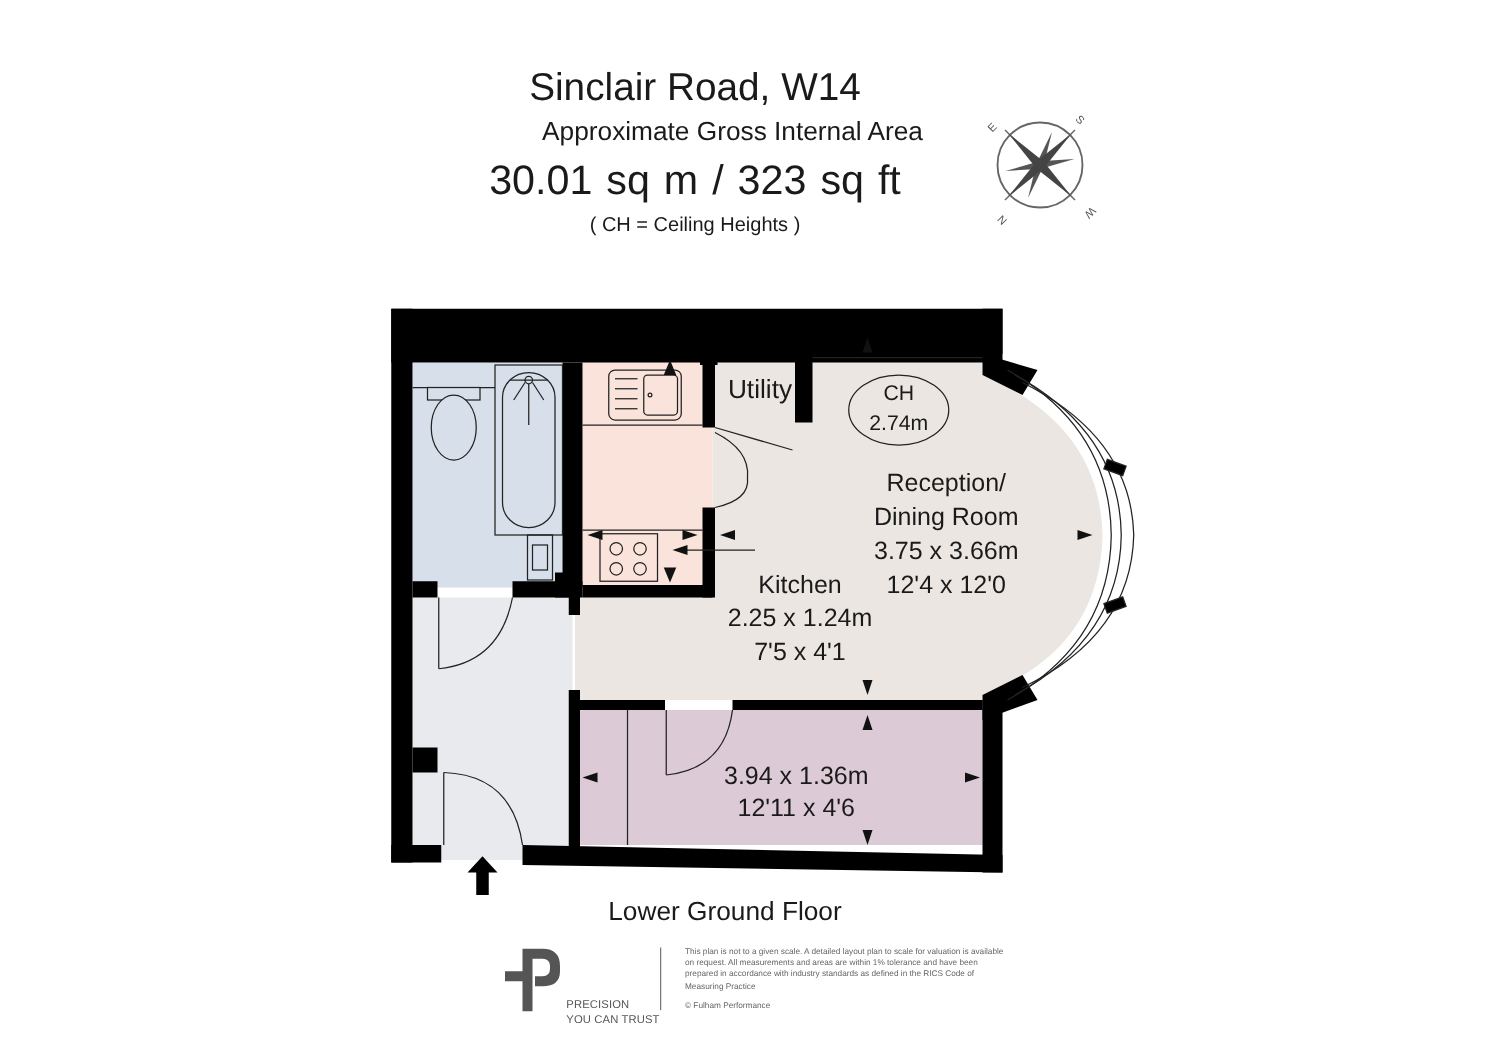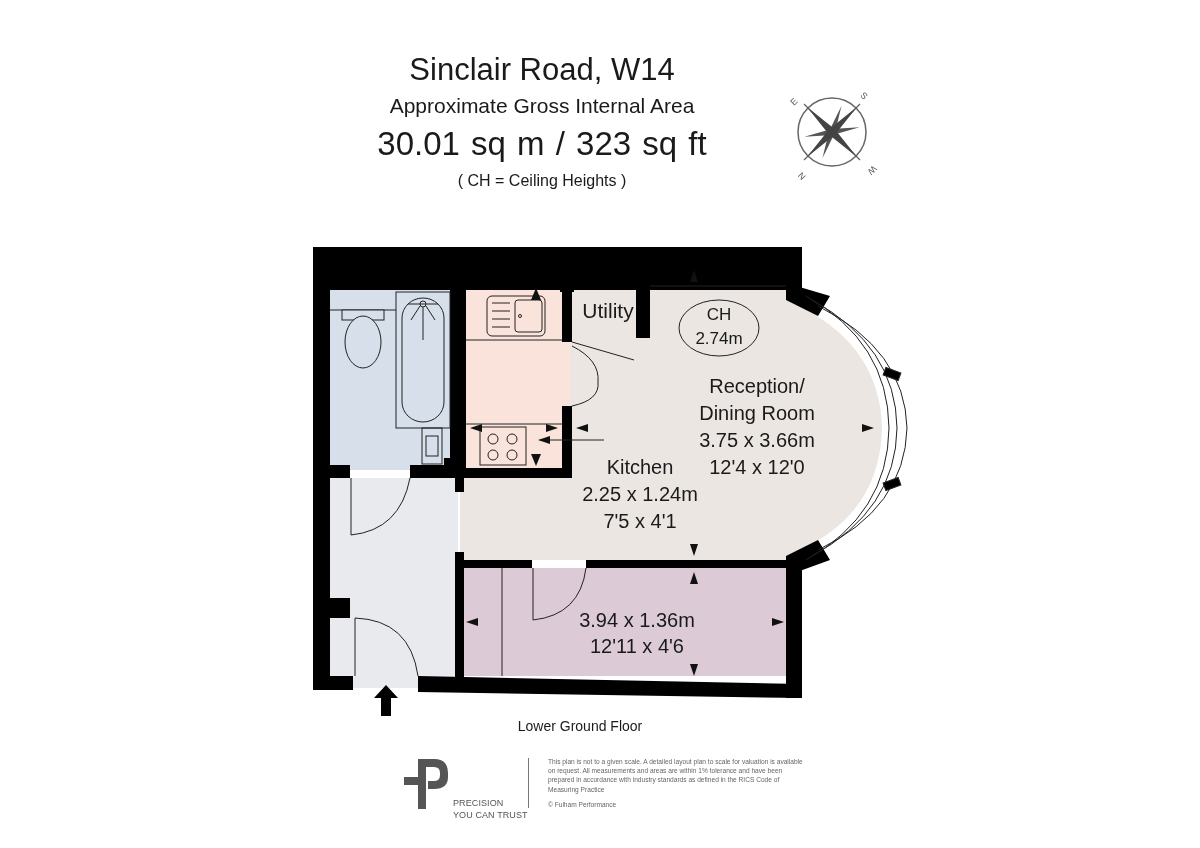--- a/index.html
+++ b/index.html
@@ -1,23 +1,23 @@
 <!DOCTYPE html>
 <html><head>
 <meta charset="utf-8">
 <style>
   html,body{margin:0;padding:0;background:#ffffff;}
   body{width:1200px;height:848px;position:relative;overflow:hidden;font-family:"Liberation Sans",sans-serif;color:#1a1a1a;}
-  .hdr{position:absolute;left:0;width:1084px;text-align:center;}
+  .hdr{position:absolute;left:0;width:1084px;text-align:center;padding-left:14px;}
   .title{top:52px;font-size:31px;}
-  .sub{top:94px;font-size:21px;}
+  .sub{top:94px;font-size:21px;margin-left:30px;}
   .area{top:125px;font-size:33px;word-spacing:2px;}
   .ch{top:172px;font-size:16px;}
   #plan{position:absolute;left:0;top:0;}
-  .floor-label{position:absolute;left:440px;top:718px;width:280px;text-align:center;font-size:14px;}
+  .floor-label{position:absolute;left:440px;top:718px;width:280px;text-align:center;font-size:21px;}
   .logo{position:absolute;left:404px;top:755px;}
   .logo-text{position:absolute;left:453px;top:785px;font-size:9px;color:#555;line-height:12px;letter-spacing:0.1px;margin-top:12px;}
   .divider{position:absolute;left:528px;top:758px;width:1px;height:50px;background:#777;}
   .disclaimer{position:absolute;left:548px;top:757px;width:260px;font-size:6.6px;line-height:9.2px;color:#666;}
   .copyright{position:absolute;left:548px;top:801px;font-size:6.6px;color:#666;}
   .rlabel{font-family:"Liberation Sans",sans-serif;fill:#1a1a1a;}
 </style>
 </head>
 <body>
 

